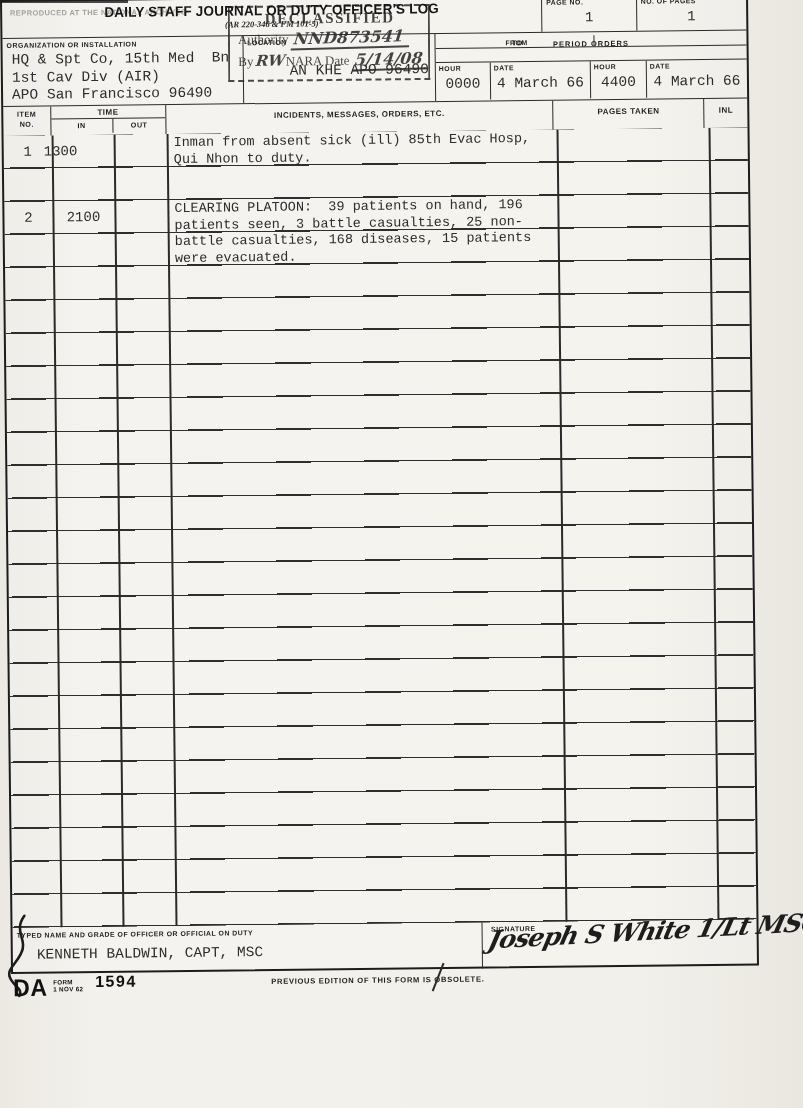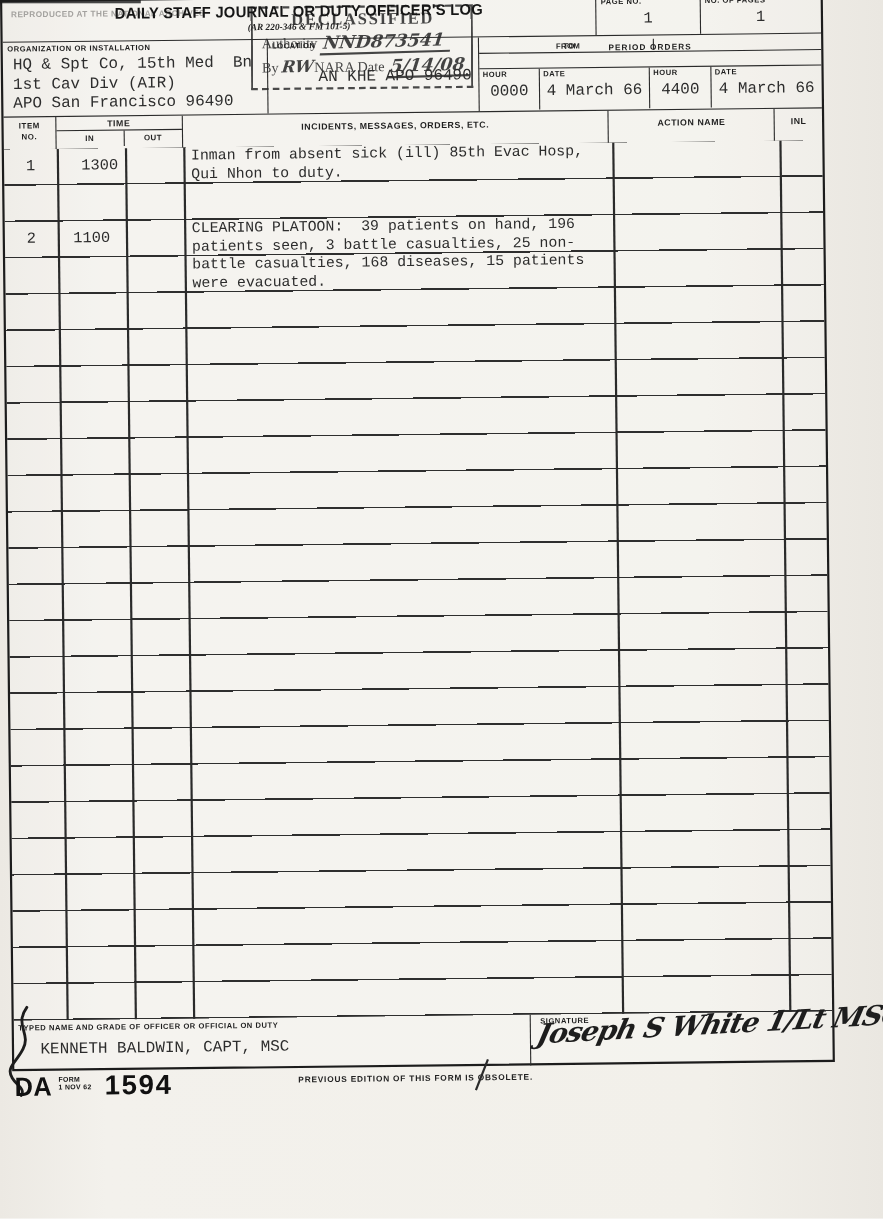--- a/index.html
+++ b/index.html
@@ -86,21 +86,21 @@
   .signature { position:absolute; left:8px; top:-4px; font-family:"DejaVu Serif","Liberation Serif",serif;
                font-style:italic; font-weight:700; font-size:25px; color:#1d1d1d; white-space:nowrap;
                transform:skewX(-16deg) rotate(-2.5deg); letter-spacing:-1px; }
   .footer, .ft-sig { overflow:visible; }
 
   .da-line { position:absolute; left:0; top:973px; width:748px; height:30px; }
   .da-big { position:absolute; left:0; top:0; font-size:23px; font-weight:900; letter-spacing:.5px; color:#111;
             transform:scaleY(1.05); font-family:"Liberation Sans",sans-serif; }
   .da-small { position:absolute; left:40px; top:5px; width:40px; font-size:6.3px; font-weight:900; line-height:6.5px;
               letter-spacing:.3px; color:#111; }
-  .da-num { position:absolute; left:82px; top:-1px; font-size:25px; font-weight:900; letter-spacing:1.5px; color:#111; }
+  .da-num { position:absolute; left:82px; top:-1px; font-size:16px; font-weight:900; letter-spacing:1.5px; color:#111; }
   .obsolete { position:absolute; left:258px; top:5px; font-size:7.6px; font-weight:700; letter-spacing:.7px; color:#222; }
   .sig-tail { position:absolute; left:424px; top:-8px; width:2px; height:30px; background:#2a2a2a;
               transform:rotate(22deg); }
   .pen-stroke { position:absolute; left:-10px; top:-14px; }
 </style>
 </head>
 <body>
 
 <div class="page">
 
@@ -188,39 +188,39 @@
         <div class="time-top h8">TIME</div>
         <div class="time-bot">
           <div class="tb-in">IN</div>
           <div class="tb-out">OUT</div>
         </div>
       </div>
       <div class="hc hc-inc">
         <span class="h8">INCIDENTS, MESSAGES, ORDERS, ETC.</span>
       </div>
       <div class="hc hc-act">
-        <span class="h8">ACTION NAME</span>
+        <span class="h8">PAGES TAKEN</span>
       </div>
       <div class="hc hc-inl">
         <span class="h8">INL</span>
       </div>
     </div>
 
     <div class="grid">
       <div class="vline" style="left:48px"></div>
       <div class="vline" style="left:110px"></div>
       <div class="vline" style="left:163px"></div>
       <div class="vline" style="left:553px"></div>
       <div class="vline" style="left:705px"></div>
     <div class="typed cellnum" style="position: absolute; left: 0px; top: 8px; width: 48px; text-align: center;">1</div>
-        <div class="typed cellnum" style="position: absolute; left: 56px; top: 8px; width: 62px; text-align: center;">1300</div>
+        <div class="typed cellnum" style="position: absolute; left: 40px; top: 8px; width: 62px; ">1300</div>
         <div class="typed incident" style="position: absolute; left: 170px; top: 1px;">Inman from absent sick (ill) 85th Evac Hosp,
 Qui Nhon to duty.</div>
         <div class="typed cellnum" style="position: absolute; left: 0px; top: 74px; width: 48px; text-align: center;">2</div>
-        <div class="typed cellnum" style="position: absolute; left: 48px; top: 74px; width: 62px; text-align: center;">1100</div>
+        <div class="typed cellnum" style="position: absolute; left: 48px; top: 74px; width: 62px; text-align: center;">2100</div>
         <div class="typed incident" style="position: absolute; left: 170px; top: 67px;">CLEARING PLATOON:  39 patients on hand, 196
 patients seen, 3 battle casualties, 25 non-
 battle casualties, 168 diseases, 15 patients
 were evacuated.</div>
       </div>
 
     <div class="band footer">
       <div class="cell ft-name">
         <svg class="pen-stroke" width="34" height="84" viewBox="0 0 34 84">
           <path d="M22,2 C10,18 26,26 18,40 C12,52 2,56 8,66 C12,73 20,76 16,82" fill="none" stroke="#1d1d1d" stroke-width="2.6" stroke-linecap="round"></path>

